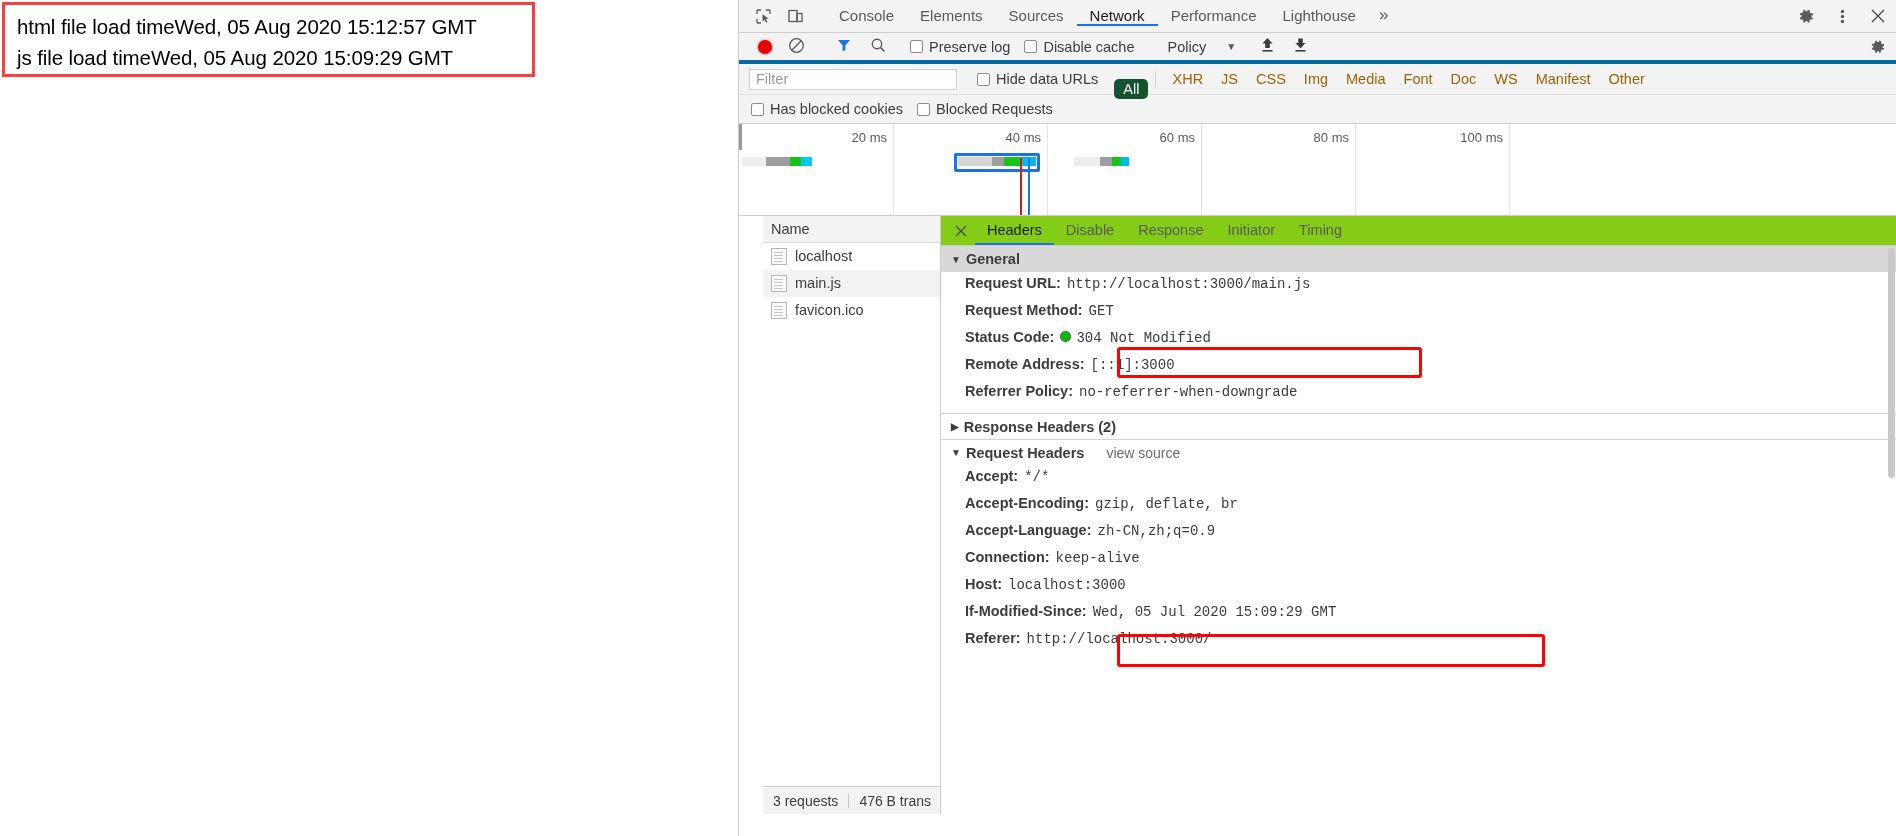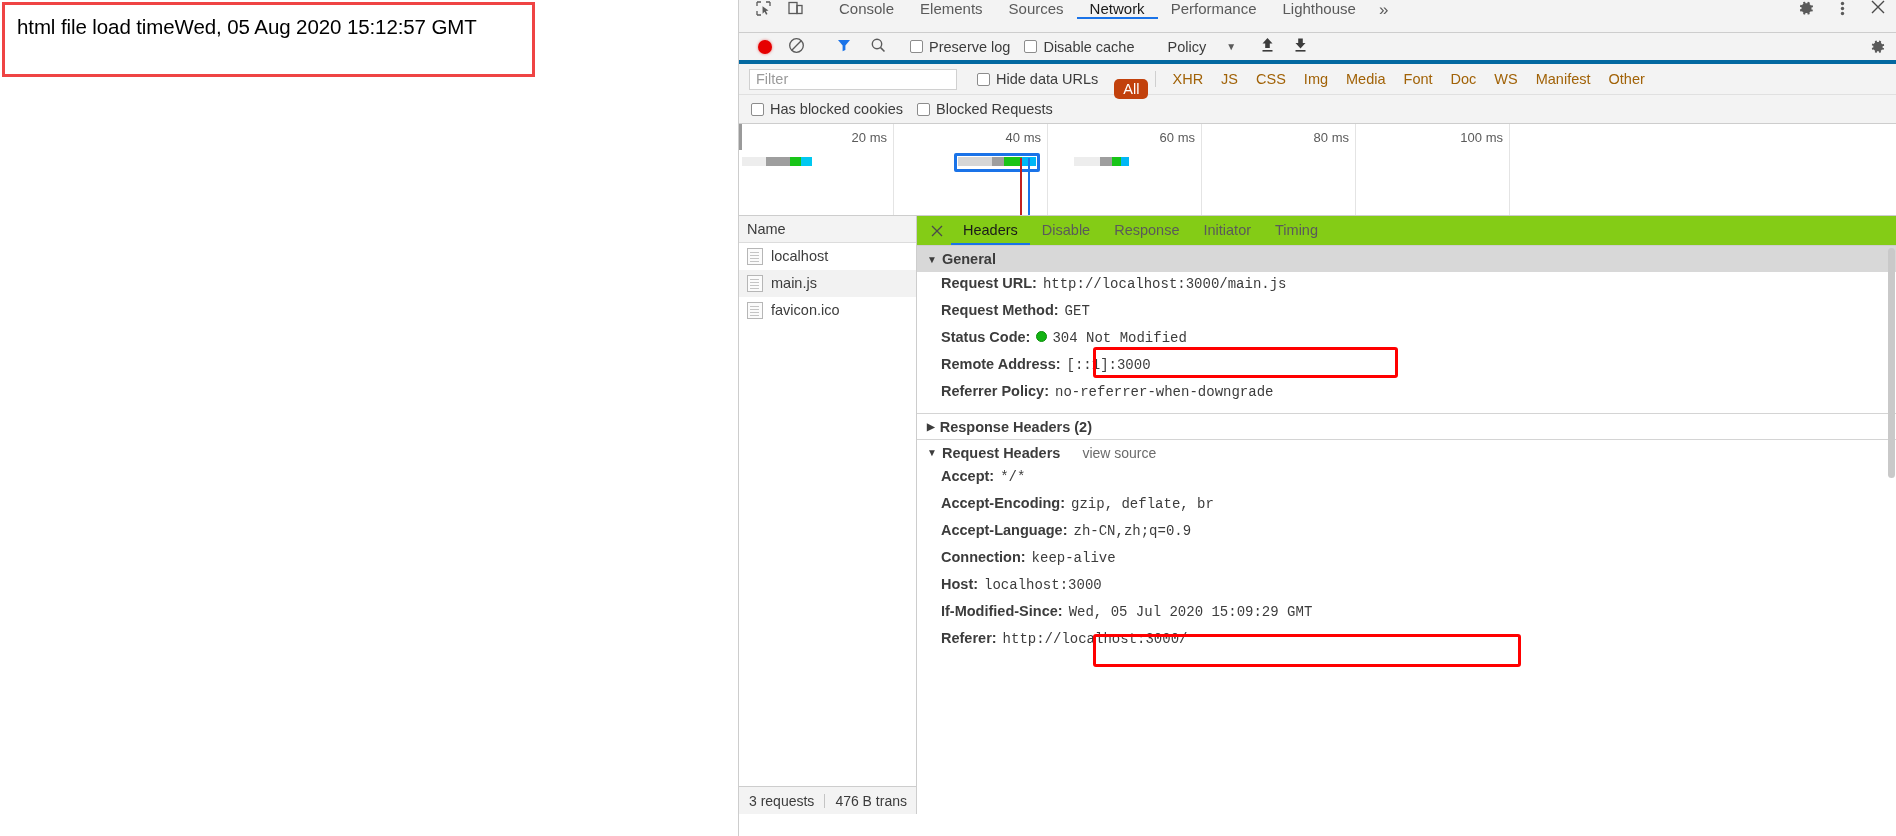--- a/index.html
+++ b/index.html
@@ -41,21 +41,21 @@
     border-left: 1px solid #cdcdcd;
     font-size: 14.5px;
     color: #5a5a5a;
   }
 
   
   #tabstrip {
     height: 33px;
     background: #f3f3f3;
     border-bottom: 1px solid #cdcdcd;
-    display: flex; align-items: flex-start;
+    display: flex; align-items: center;
     padding-left: 8px;
   }
   .tb-icon {
     width: 32px; display: flex; align-items: center; justify-content: center;
     color: #5a5a5a; cursor: pointer;
   }
   .vsep { width: 1px; background: #cfcfcf; margin: 7px 7px; flex: 0 0 1px; }
   .mtab {
     display: flex; align-items: center;
     padding: 0 13px;
@@ -115,21 +115,21 @@
     font-size: 14.5px; color: #3c3c3c;
     padding: 0 6px; outline: none;
     font-family: "Liberation Sans", sans-serif;
   }
   #filter-input::placeholder { color: #9a9a9a; }
   .ftypes { display: flex; align-items: center; gap: 0; margin-left: 2px; }
   .ftype {
     padding: 2px 9px; font-size: 14.5px; color: #a16207;
     cursor: pointer; border-radius: 5px; white-space: nowrap;
   }
-  .ftype.sel { background: #c2410c; color: #ffffff; margin-top: 20px; }
+  .ftype.sel { background: #14532d; color: #ffffff; margin-top: 20px; }
 
   
   #blockedrow {
     height: 29px;
     background: #f3f3f3;
     border-bottom: 1px solid #cdcdcd;
     display: flex; align-items: center;
     padding-left: 12px;
   }
 
@@ -158,20 +158,21 @@
 
   
   #body { display: flex; height: 598px; }
 
   
   #reqlist {
     width: 178px; flex: 0 0 178px;
     border-right: 1px solid #cdcdcd;
     display: flex; flex-direction: column;
     background: #ffffff;
+    margin-left: 24px;
   }
   #reqhead {
     height: 27px; background: #f3f3f3; border-bottom: 1px solid #dcdcdc;
     display: flex; align-items: center; padding-left: 8px;
     font-size: 14.5px; color: #3c3c3c;
   }
   .reqrow {
     height: 27px; display: flex; align-items: center;
     padding-left: 8px; font-size: 14.5px; color: #3c3c3c;
     cursor: pointer; border-bottom: 1px solid transparent;
@@ -244,20 +245,21 @@
   }
 </style>
 </head>
 <body>
 
 <div id="root">
 
   <div id="page-area">
     <div id="page-callout">
       <div class="ln">html file load timeWed, 05 Aug 2020 15:12:57 GMT</div>
+      <div class="ln">js file load timeWed, 05 Aug 2020 15:09:29 GMT</div>
     </div>
   </div>
 
   <div id="devtools">
 
     <div id="tabstrip">
       <div class="tb-icon">
         <svg width="17" height="17" viewBox="0 0 17 17">
             <path d="M2 2h4M2 2v4M15 2h-4M15 2v4M2 15h4M2 15v-4" stroke="#5a5a5a" stroke-width="1.3" fill="none"></path>
             <path d="M7.5 6.2l6 4.2-2.6.6 1.6 3-1.4.8-1.6-3-1.9 1.9z" fill="#5a5a5a"></path>

